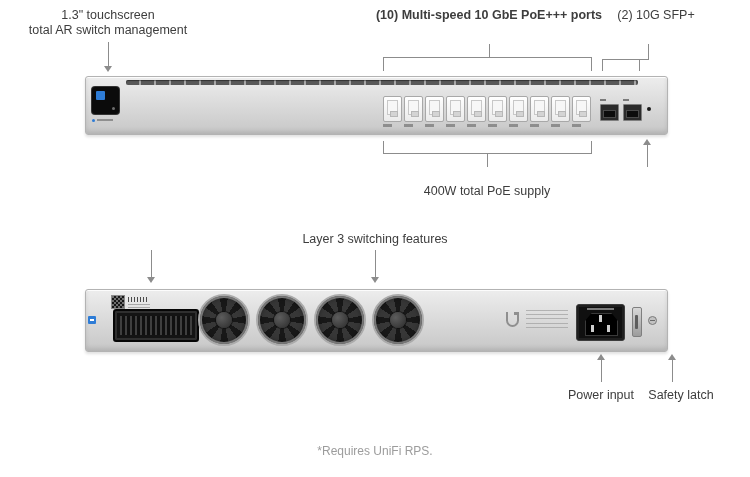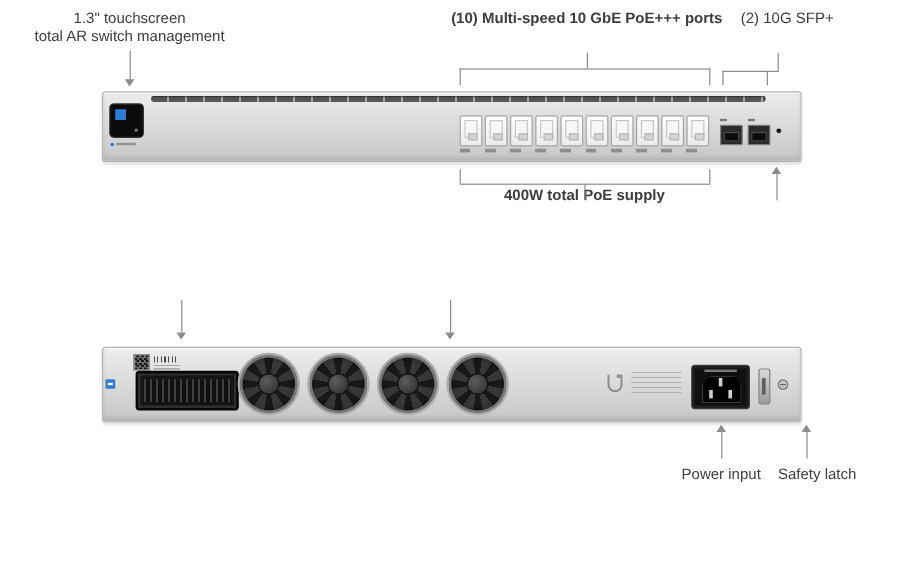--- a/index.html
+++ b/index.html
@@ -99,21 +99,22 @@
   <div class="callout" style="left:18px;top:8px;width:180px;">
     <span class="cl">1.3" touchscreen</span>
     <span class="cl">total AR switch management</span>
   </div>
   <div class="callout" style="left:369px;top:8px;width:240px;font-weight:bold;">
     <span class="cl">(10) Multi-speed 10 GbE PoE+++ ports</span>
   </div>
   <div class="callout" style="left:600px;top:8px;width:112px;">
     <span class="cl">(2) 10G SFP+</span>
   </div>
-  <div class="callout" style="left:387px;top:156px;width:200px;font-weight:bold;">400W total PoE supply</div>
+  <div class="callout" style="left:387px;top:184px;width:200px;">400W total PoE supply</div>
+  <div class="callout" style="left:285px;top:232px;width:180px;">Layer 3 switching features</div>
   <div class="callout" style="left:551px;top:388px;width:100px;">Power input</div>
   <div class="callout" style="left:631px;top:388px;width:100px;">Safety latch</div>
 
   <div class="line" style="left:108px;top:42px;width:1px;height:25px;"></div>
   <div class="ah down" style="left:104px;top:66px;"></div>
 
   <div class="line" style="left:489px;top:44px;width:1px;height:13px;"></div>
   <div class="line" style="left:383px;top:57px;width:209px;height:1px;"></div>
   <div class="line" style="left:383px;top:57px;width:1px;height:14px;"></div>
   <div class="line" style="left:591px;top:57px;width:1px;height:14px;"></div>
@@ -201,14 +202,15 @@
       <div class="inlet-recess"></div>
       <div class="pin ground"></div>
       <div class="pin left"></div>
       <div class="pin right"></div>
     </div>
 
     <div class="latch"></div>
     <div class="screw"></div>
   </div>
 
+  <div class="footnote" style="left:275px;top:444px;width:200px;">*Requires UniFi RPS.</div>
 
 </div>
 
 </body></html>

